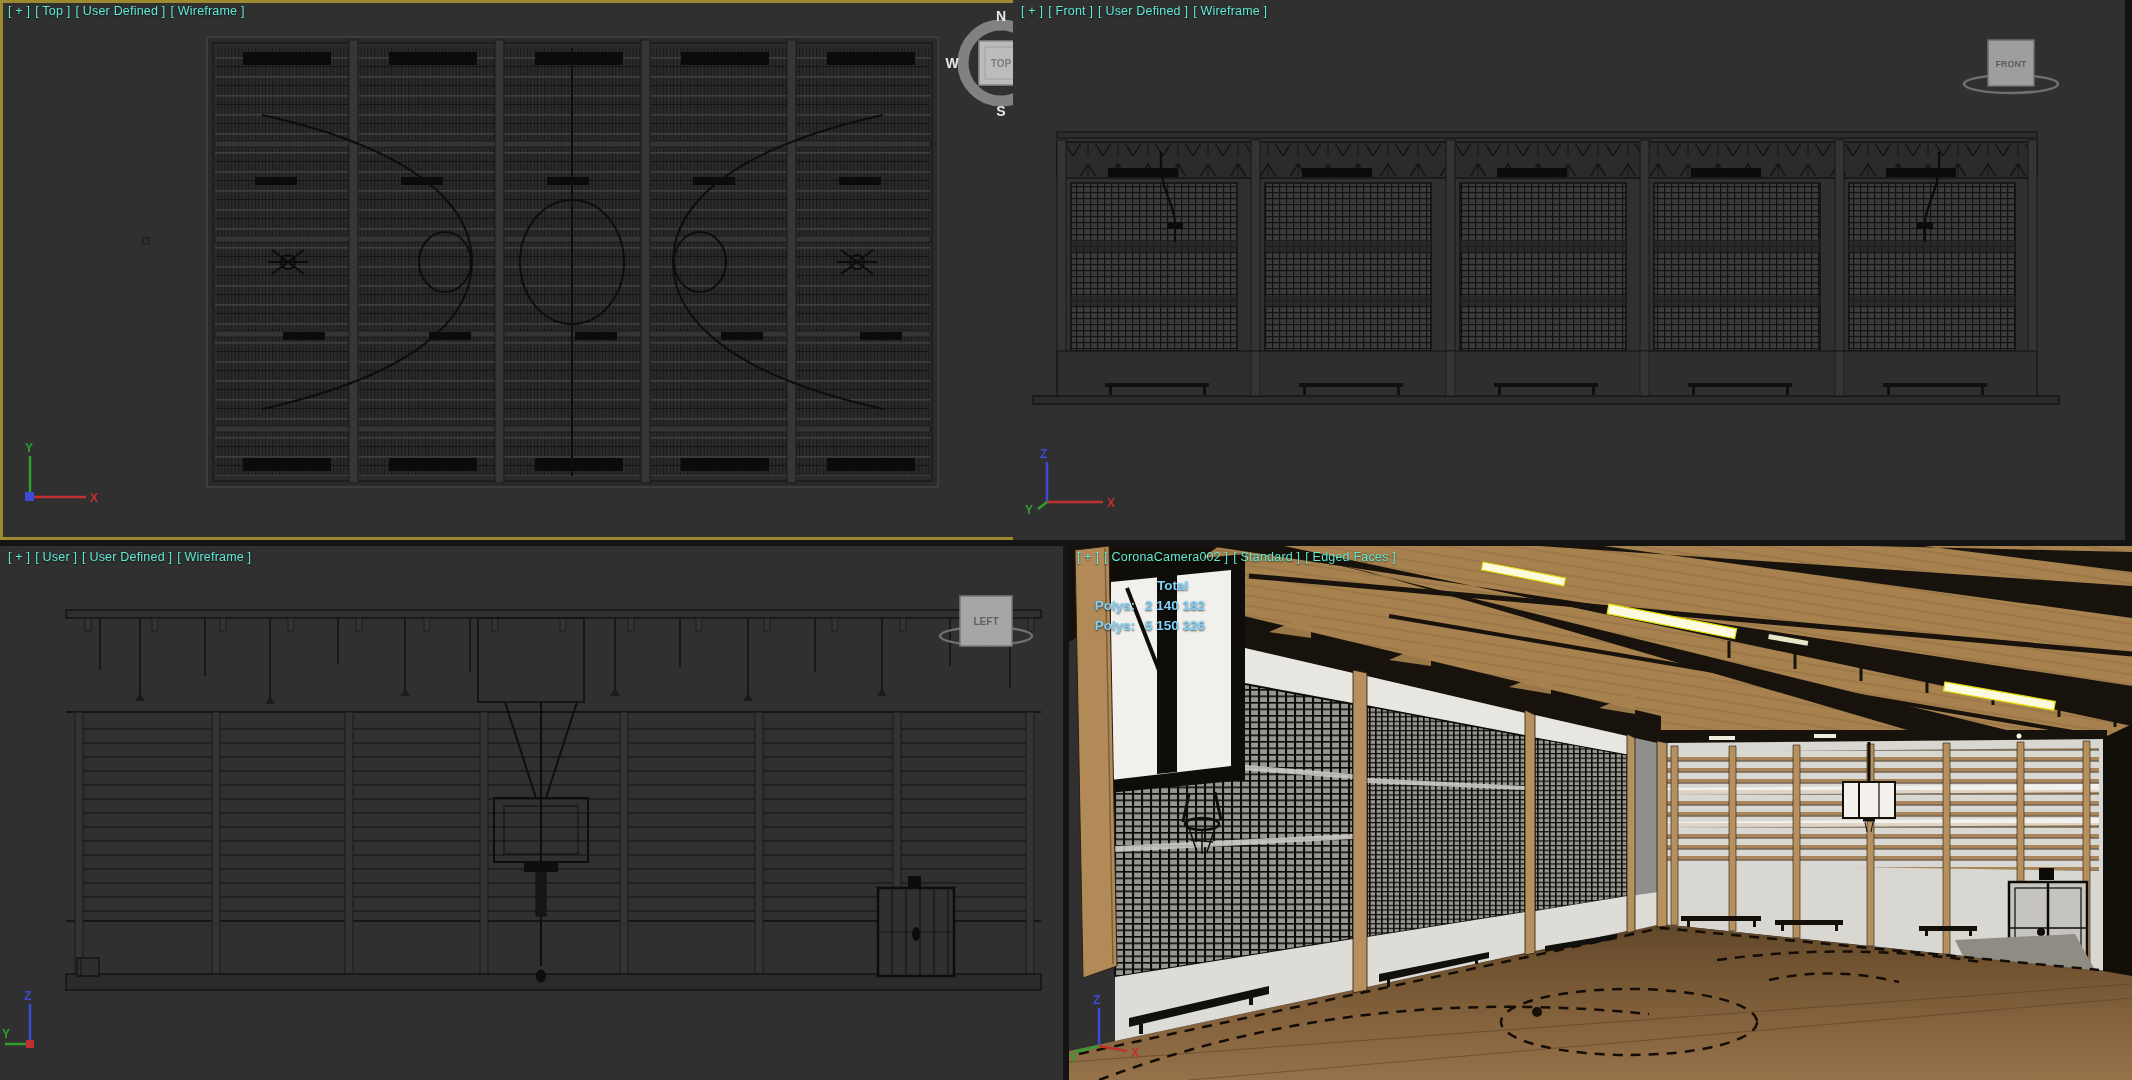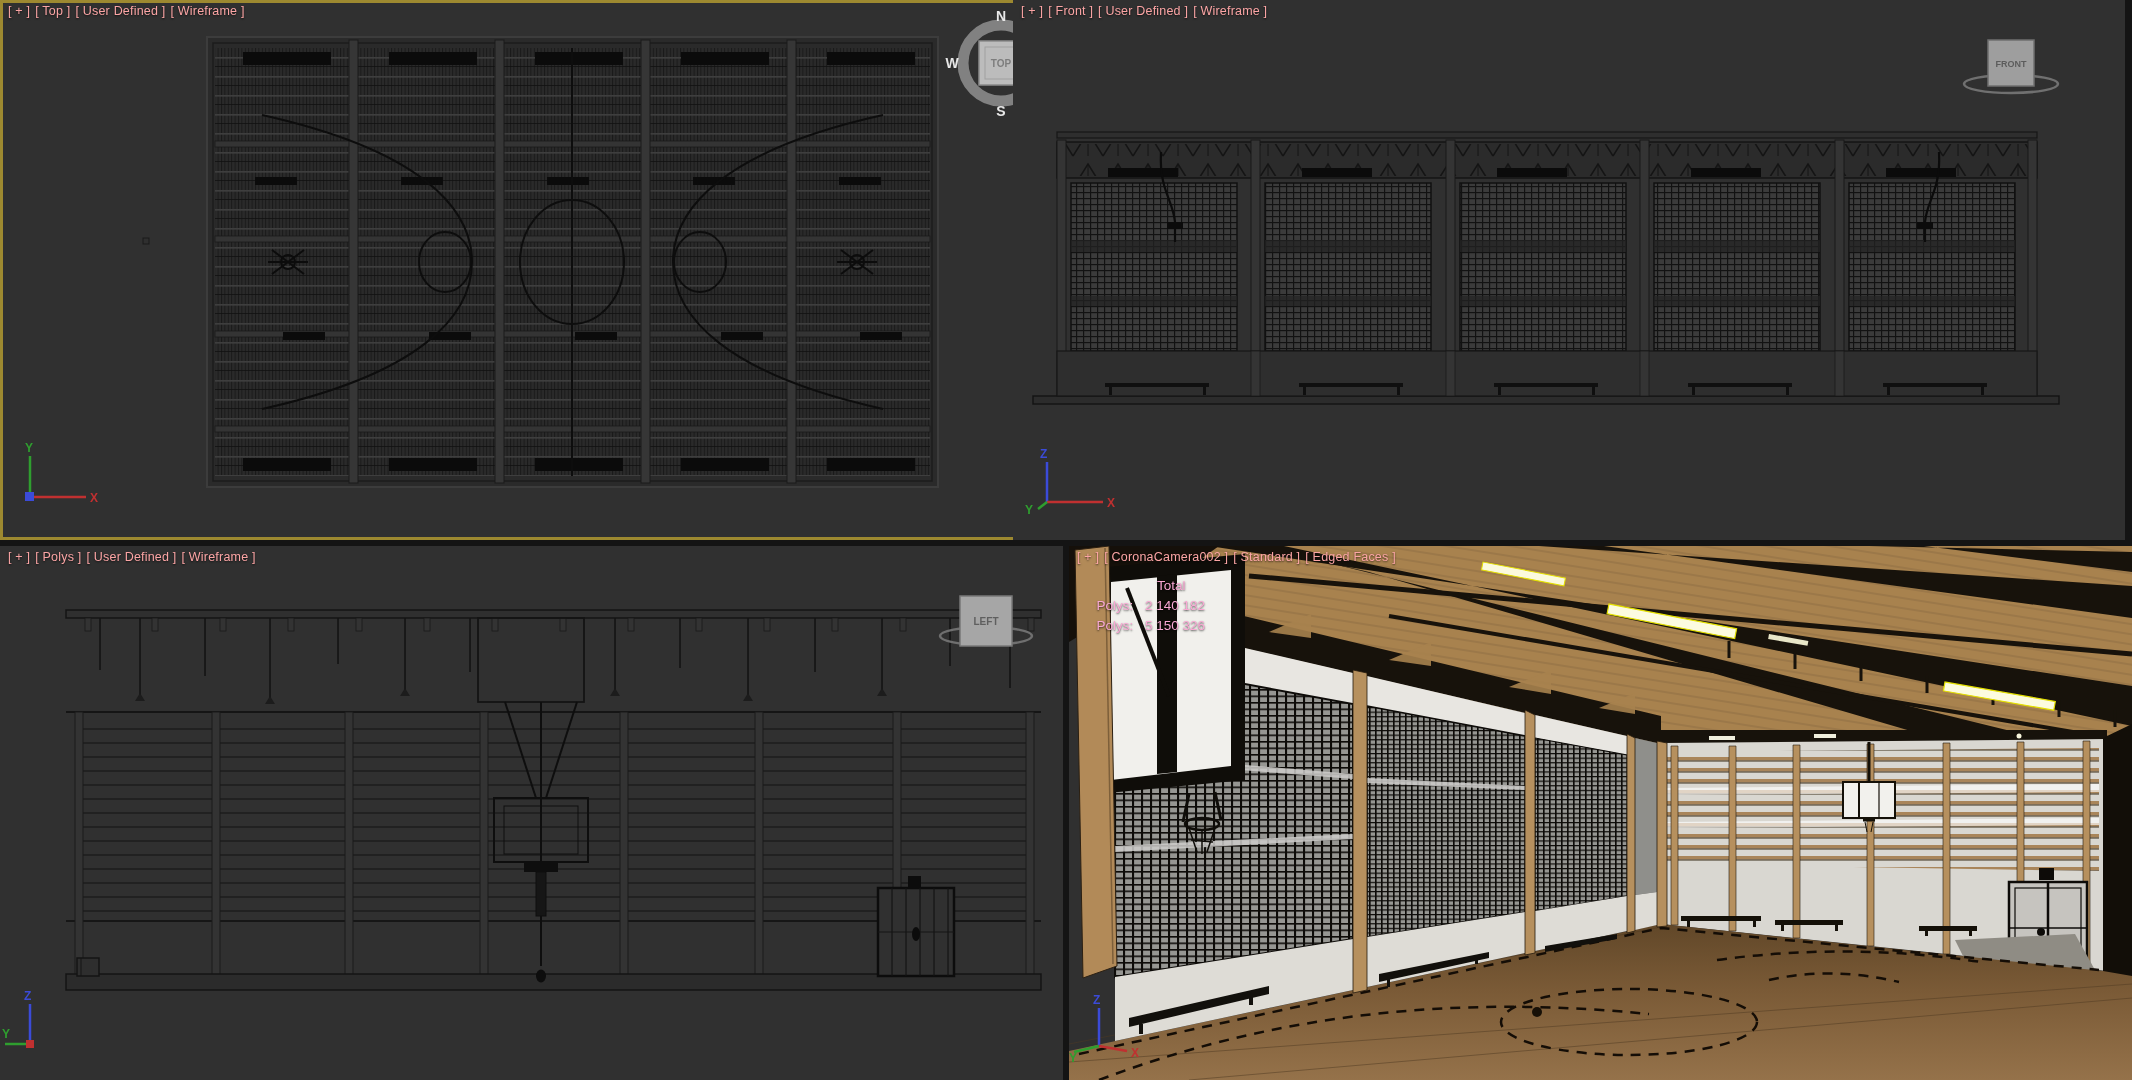--- a/index.html
+++ b/index.html
@@ -3,23 +3,23 @@
 <meta charset="utf-8">
 <style>
   html,body{margin:0;padding:0;background:#141414;}
   body{width:2132px;height:1080px;position:relative;overflow:hidden;font-family:"Liberation Sans",sans-serif;}
   .viewport{position:absolute;background:#303030;overflow:hidden;}
   .viewport.active{box-shadow:inset 0 0 0 3px #9d8930;}
   #vp-top{left:0;top:0;width:1063px;height:540px;}
   #vp-front{left:1013px;top:0;width:1112px;height:540px;}
   #vp-left{left:0;top:546px;width:1063px;height:534px;}
   #vp-camera{left:1069px;top:546px;width:1063px;height:622px;}
-  .vp-label{position:absolute;top:4px;left:8px;z-index:6;font-size:12.5px;color:#fca5a5;letter-spacing:.2px;white-space:nowrap;text-shadow:0 1px 2px rgba(0,0,0,.65);}
+  .vp-label{position:absolute;top:4px;left:8px;z-index:6;font-size:12.5px;color:#5eead4;letter-spacing:.2px;white-space:nowrap;text-shadow:0 1px 2px rgba(0,0,0,.65);}
   .vp-label span{margin-right:5px;cursor:default;}
-  .stats{position:absolute;left:16px;top:30px;z-index:6;color:#f9a8d4;font-size:13.5px;font-weight:normal;line-height:20px;text-shadow:0 1px 2px rgba(0,0,0,.7);}
+  .stats{position:absolute;left:16px;top:30px;z-index:6;color:#7dd3fc;font-size:13.5px;font-weight:bold;line-height:20px;text-shadow:0 1px 2px rgba(0,0,0,.7);}
   .stats .title{padding-left:72px;}
   .stats .row{display:flex;text-align:center;}
   .stats .lbl{width:60px;}
   svg.canvas{position:absolute;left:0;top:0;}
 </style>
 </head>
 <body>
 
 <div class="viewport active" id="vp-top">
   <div class="vp-label">
@@ -236,21 +236,21 @@
       <line x1="34" y1="502" x2="25" y2="509" stroke="#2f9e2f"></line>
       <text x="27" y="458" fill="#3b4bd8" stroke="none">Z</text>
       <text x="94" y="507" fill="#c03030" stroke="none">X</text>
       <text x="12" y="514" fill="#2f9e2f" stroke="none">Y</text>
     </g>
   </svg>
 </div>
 
 <div class="viewport" id="vp-left">
   <div class="vp-label">
-    <span>[ + ]</span><span>[ Polys ]</span><span>[ User Defined ]</span><span>[ Wireframe ]</span>
+    <span>[ + ]</span><span>[ User ]</span><span>[ User Defined ]</span><span>[ Wireframe ]</span>
   </div>
   <svg class="canvas" width="1063" height="534" viewBox="0 0 1063 534">
     <defs>
       <pattern id="l-slats" width="12" height="14" patternUnits="userSpaceOnUse">
         <line x1="0" y1="1" x2="12" y2="1" stroke="#1a1a1a" stroke-width="1.4"></line>
       </pattern>
     </defs>
     <g>
 
       <rect x="66" y="64" width="975" height="8" fill="#2f2f2f" stroke="#141414" stroke-width="1.5"></rect>

